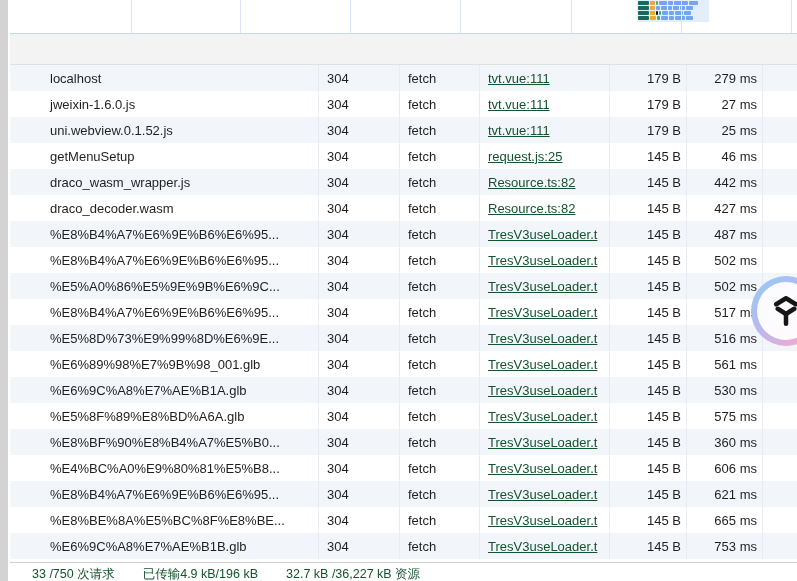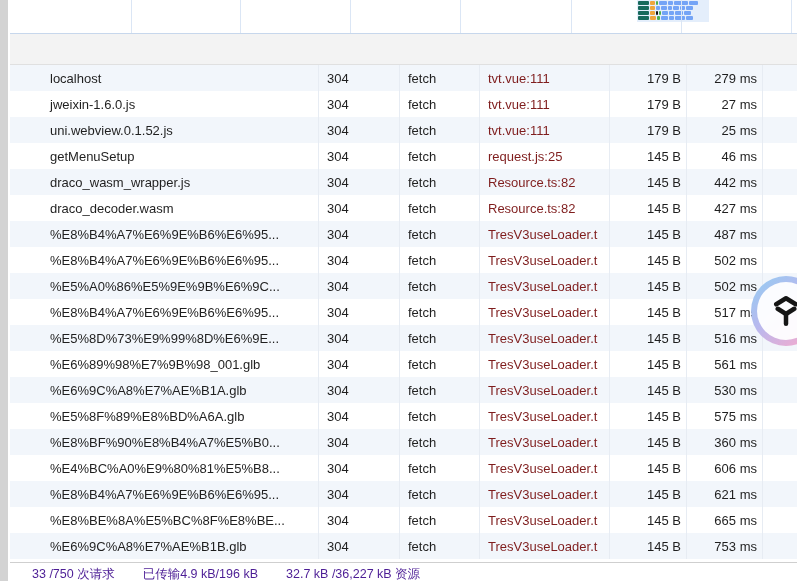--- a/index.html
+++ b/index.html
@@ -29,26 +29,26 @@
   .hdr .cell:last-child { border-right:none; }
 
   .rows { height:497px; overflow:hidden; }
   .row { height:26px; font-size:13px; color:#1f1f1f; }
   .row:nth-child(odd) { background:#f2f6fb; }
   .row .cell { display:flex; align-items:center; padding:0 8px; height:100%;
                border-right:1px solid #e7ecf3; overflow:hidden; white-space:nowrap; }
   .row .cell:last-child { border-right:none; }
   .cell.c-name { padding-left:40px; }
   .cell.c-size, .cell.c-time { justify-content:flex-end; padding-right:5px; }
-  .link { color:#7f1d1d; cursor:pointer; }
+  .link { color:#14532d; text-decoration:underline; cursor:pointer; }
 
   
   .footer { position:absolute; left:0; right:0; bottom:0; height:19px; background:#ffffff;
             border-top:1px solid #cfcfcf; display:flex; gap:28px; padding:3px 0 0 22px;
-            font-size:12.5px; color:#4c1d95; white-space:nowrap; }
+            font-size:12.5px; color:#14532d; white-space:nowrap; }
 
   
   .logo-ring { position:absolute; left:751px; top:276px; width:70px; height:70px; border-radius:50%;
                background:linear-gradient(140deg,#96cbf2 5%,#b9b8ee 45%,#f3abce 90%);
                display:flex; align-items:center; justify-content:center; z-index:5; }
   .logo-inner { width:58px; height:58px; border-radius:50%; background:rgba(255,255,255,0.95);
                 display:flex; align-items:center; justify-content:center; }
 </style>
 </head>
 <body>

